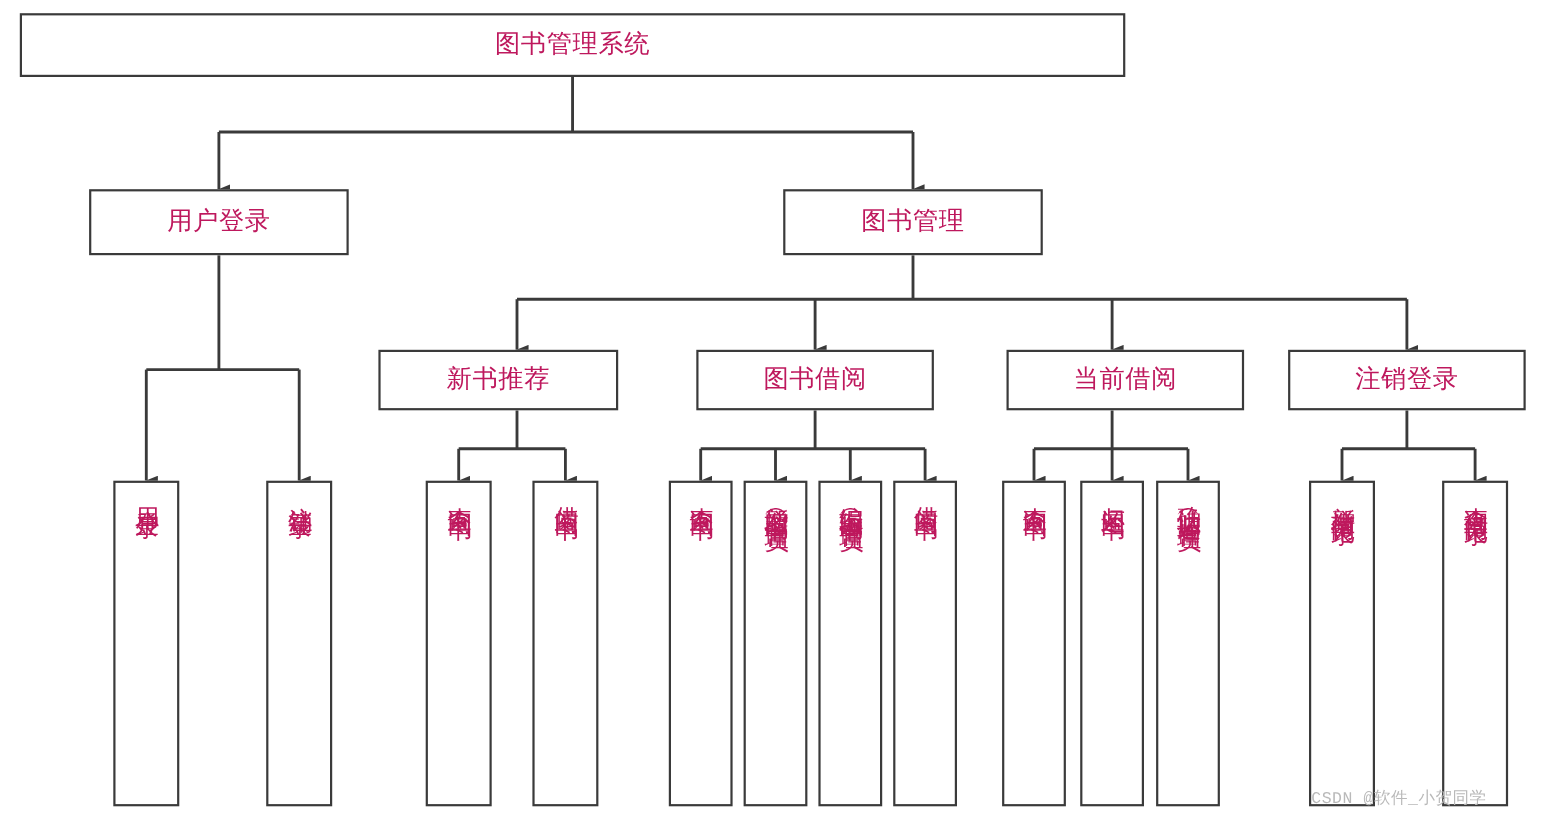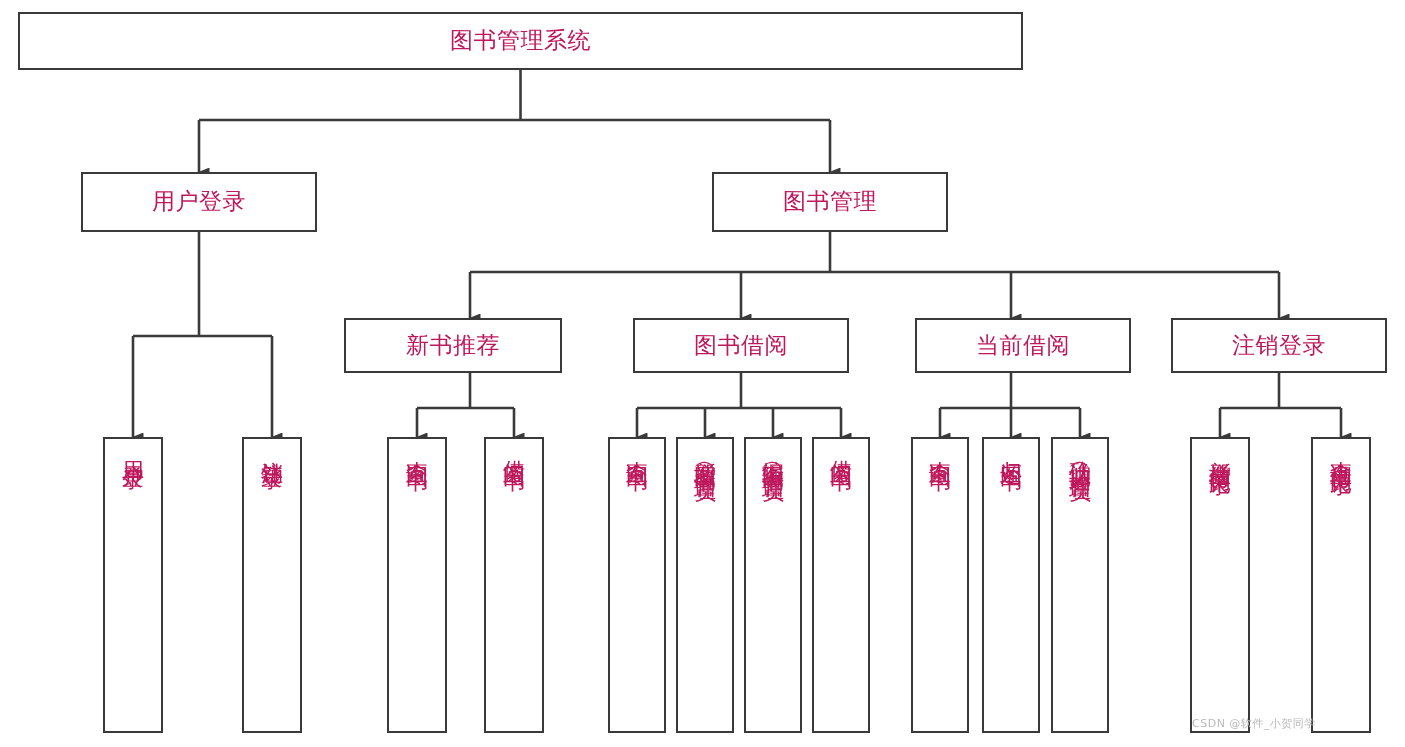--- a/index.html
+++ b/index.html
@@ -49,24 +49,25 @@
   .node.vert .label {
     writing-mode: vertical-rl;
     text-orientation: upright;
     font-size: 22px;
     letter-spacing: 3px;
     line-height: 1.0;
     white-space: nowrap;
   }
   .watermark {
     position: absolute;
-    font-size: 11px;
+    font-size: 15px;
     color: #b9b9b9;
     white-space: nowrap;
     letter-spacing: 0.5px;
+    font-family: Liberation Mono, monospace;
   }
 </style>
 </head>
 <body>
 
 <div id="canvas">
 
   <svg class="wires" viewBox="0 0 1405 747">
     <defs>
       <marker id="arrow" markerWidth="9" markerHeight="11" refX="4.5" refY="10.5" orient="auto" markerUnits="userSpaceOnUse">

